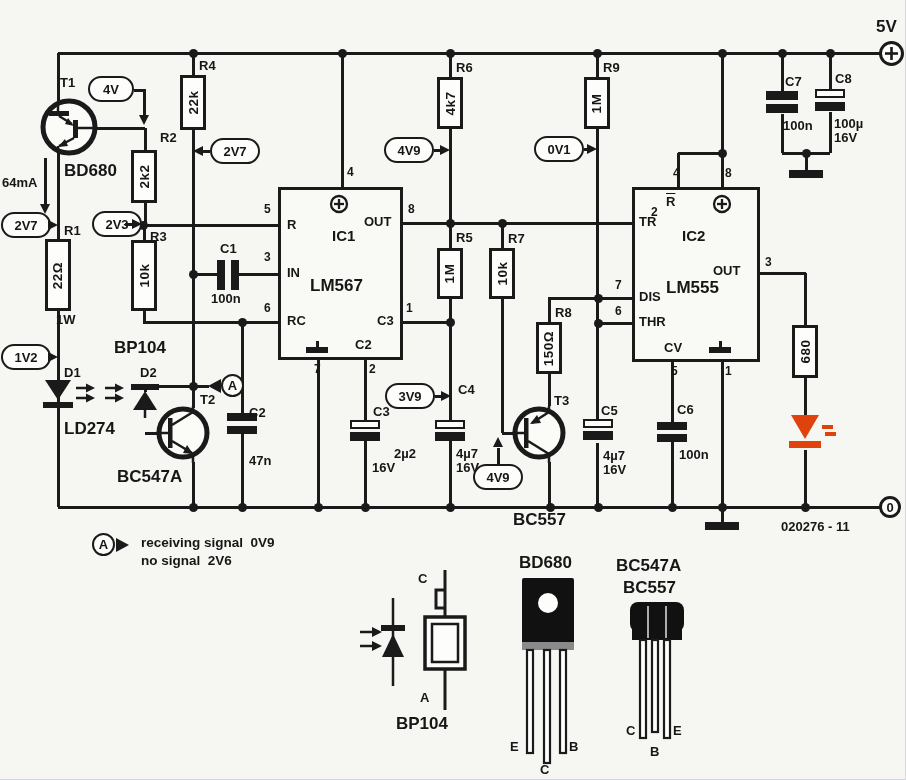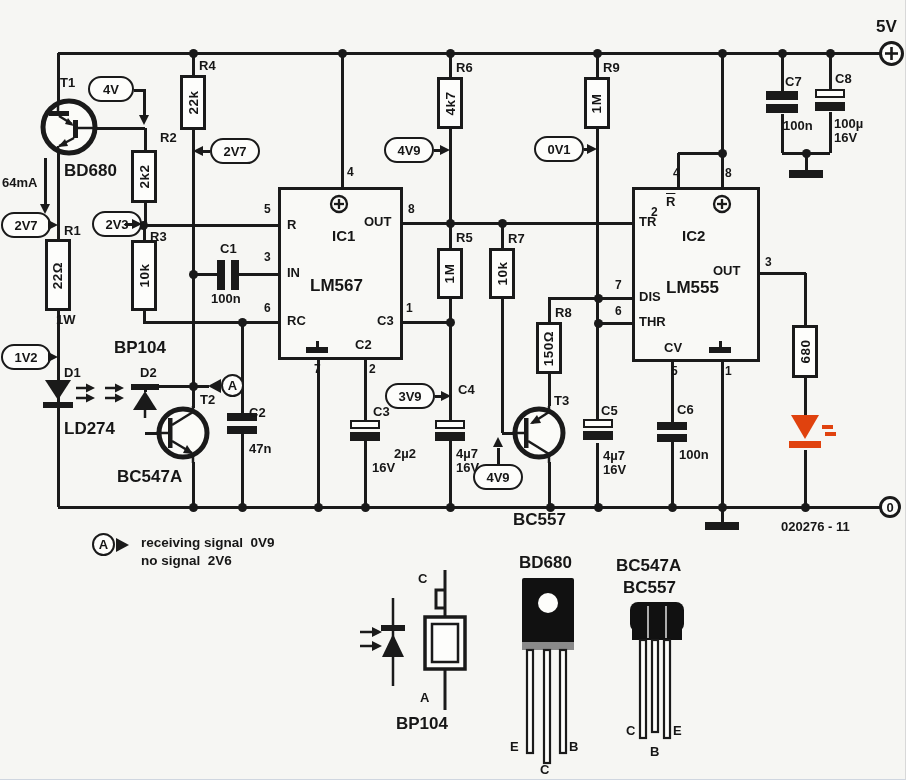--- a/index.html
+++ b/index.html
@@ -178,21 +178,21 @@
     </div>
 
   <div class="plate" style="left:217px;top:260px;width:8px;height:30px"></div>
   <div class="plate" style="left:231px;top:260px;width:8px;height:30px"></div>
   <div class="lbl" style="left:220px;top:242px">C1</div>
   <div class="lbl" style="left:211px;top:292px">100n</div>
 
   <div class="plate" style="left:227px;top:413px;width:30px;height:8px"></div>
   <div class="plate" style="left:227px;top:426px;width:30px;height:8px"></div>
   <div class="lbl" style="left:249px;top:406px">C2</div>
-  <div class="lbl" style="left:249px;top:442px">47n</div>
+  <div class="lbl" style="left:249px;top:454px">47n</div>
 
   <div class="plateh" style="left:350px;top:420px;width:30px;height:9px"></div>
   <div class="plate" style="left:350px;top:432px;width:30px;height:9px"></div>
   <div class="lbl" style="left:373px;top:405px">C3</div>
   <div class="lbl" style="left:394px;top:447px">2µ2</div>
   <div class="lbl" style="left:372px;top:461px">16V</div>
 
   <div class="plateh" style="left:435px;top:420px;width:30px;height:9px"></div>
   <div class="plate" style="left:435px;top:432px;width:30px;height:9px"></div>
   <div class="lbl" style="left:458px;top:383px">C4</div>

